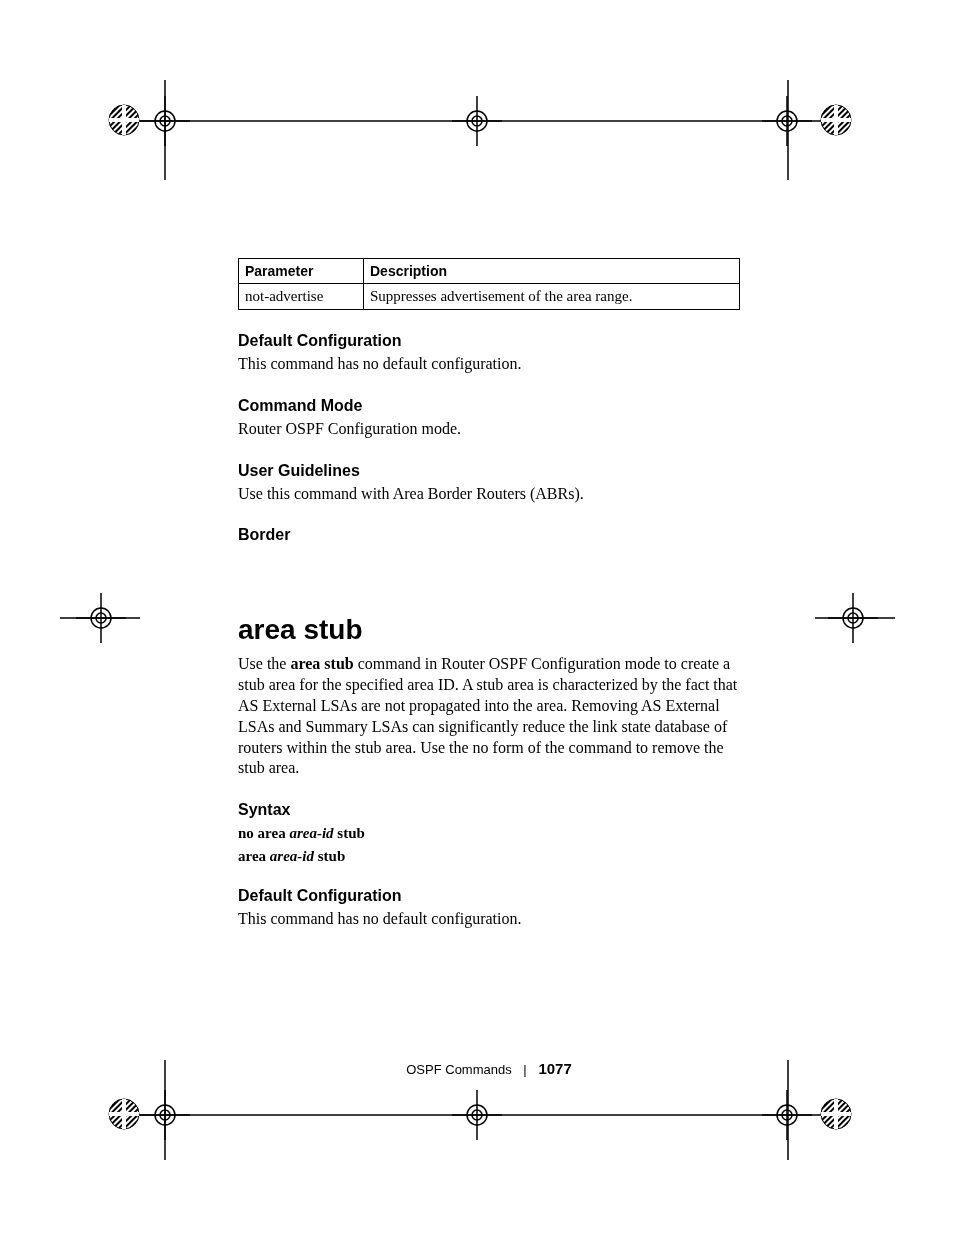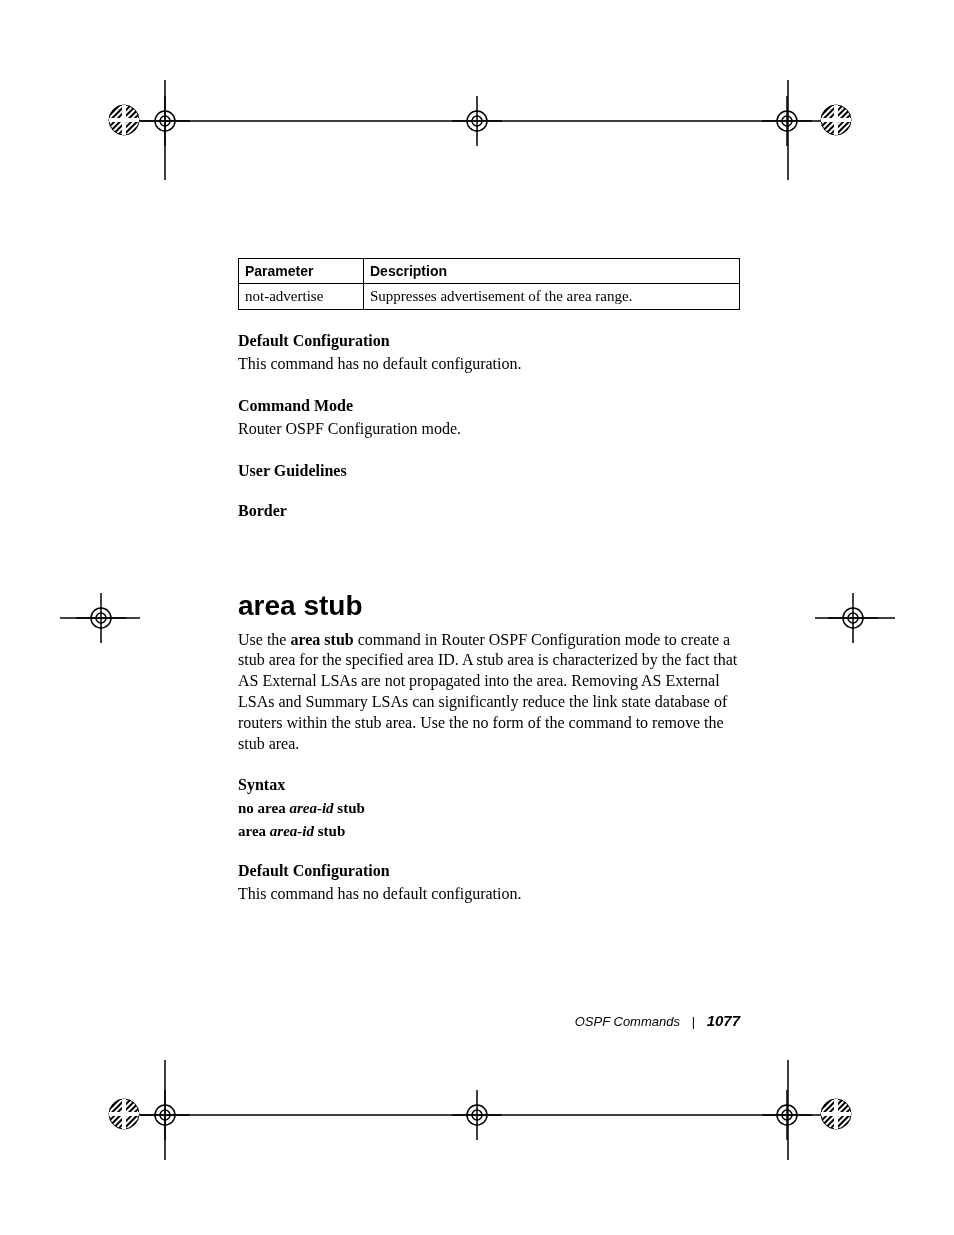--- a/index.html
+++ b/index.html
@@ -31,21 +31,21 @@
     border: 1px solid #000;
     font-size: 14px;
   }
   table.param td {
     border: 1px solid #000;
     padding: 4px 6px;
     font-size: 15px;
   }
   .col-param { width: 125px; }
   h2.sub {
-    font-family: Liberation Serif, serif;
+    font-family: Liberation Sans, sans-serif;
     font-weight: bold;
     font-size: 16px;
     margin: 22px 0 4px 0;
   }
   p.body {
     font-size: 16px;
     margin: 4px 0 0 0;
     line-height: 1.3;
   }
   h1.cmd {
@@ -64,25 +64,24 @@
     margin: 6px 0 0 0;
     padding-left: 34px;
     font-size: 16px;
     line-height: 1.3;
   }
   ul.bullet li { margin-bottom: 4px; }
   .footer {
     position: absolute;
     left: 238px;
     width: 502px;
-    top: 1012px;
+    top: 1060px;
     font-family: Arial, Helvetica, sans-serif;
     font-size: 13px;
-    text-align: right;
-    font-style: italic;
+    text-align: center;
   }
   .footer .sep { margin: 0 8px; color: #000; }
   .footer .pg { font-weight: bold; font-size: 15px; }
 
   
   .mark { position: absolute; }
   .mark svg { display: block; }
   .line { stroke: #000; stroke-width: 1.5; }
   .ring { fill: none; stroke: #000; stroke-width: 1.5; }
   .hatch { fill: url(#hatch); stroke: #000; stroke-width: 1; }
@@ -238,20 +237,21 @@
     </tbody>
   </table>
 
   <h2 class="sub">Default Configuration</h2>
   <p class="body">This command has no default configuration.</p>
 
   <h2 class="sub">Command Mode</h2>
   <p class="body">Router OSPF Configuration mode.</p>
 
   <h2 class="sub">User Guidelines</h2>
+  <p class="body">Use this command with Area Border Routers (ABRs).</p>
 
   <h2 class="sub">Border</h2>
 
   <h1 class="cmd">area stub</h1>
   <p class="body">
     <span>Use the </span><span class="bold">area stub</span><span> command in Router OSPF Configuration mode to create a stub area for the specified area ID. A stub area is characterized by the fact that AS External LSAs are not propagated into the area. Removing AS External LSAs and Summary LSAs can significantly reduce the link state database of routers within the stub area. Use the no form of the command to remove the stub area.</span>
   </p>
 
   <h2 class="sub">Syntax</h2>
   <div class="syntax-line">

